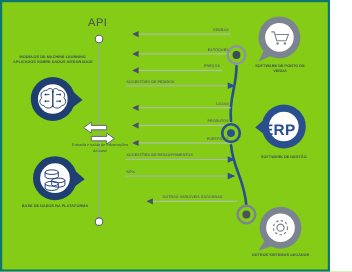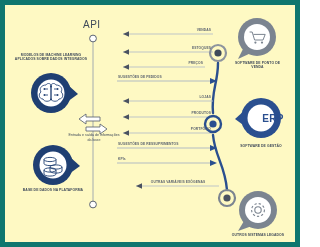--- a/index.html
+++ b/index.html
@@ -1,19 +1,19 @@
 <!DOCTYPE html>
 <html><head>
 <meta charset="utf-8">
 <style>
   html,body{margin:0;padding:0;background:#ffffff;}
   body{width:300px;height:247px;overflow:hidden;
        font-family:"Liberation Sans","DejaVu Sans",sans-serif;}
-  #stage{position:relative;width:300px;height:247px;background:#fef9c3;
-         border:5px solid #0f766e;box-sizing:border-box;}
+  #stage{position:relative;width:300px;height:247px;background:#84cc16;
+         border:2px solid #0f766e;box-sizing:border-box;}
   .abs{position:absolute;}
   .lbl{font-size:3.4px;line-height:4.4px;letter-spacing:.08px;
        color:#3f4a5a;text-align:center;font-weight:700;}
   .rowlbl{font-size:3.3px;color:#5c6470;letter-spacing:.1px;font-weight:700;
           white-space:nowrap;}
   .api{font-size:10px;color:#3f4a5a;letter-spacing:.5px;font-weight:400;}
   .mid{font-size:3.6px;line-height:5px;color:#3f4a5a;text-align:center;
        font-weight:400;}
   .rlbl{font-size:3.4px;line-height:4.4px;color:#3f4a5a;text-align:center;
         font-weight:700;letter-spacing:.08px;}
@@ -147,19 +147,19 @@
   <div class="abs rowlbl" style="left:140px;top:106px;width:66px;text-align:right;">PRODUTOS</div>
   <div class="abs rowlbl" style="left:140px;top:122px;width:66px;text-align:right;">PORTFÓLIO</div>
   <div class="abs rowlbl" style="left:133px;top:175px;width:80px;text-align:center;">OUTRAS VARIÁVEIS EXÓGENAS</div>
 
   <div class="abs rowlbl" style="left:113px;top:70px;">SUGESTÕES DE PEDIDOS</div>
   <div class="abs rowlbl" style="left:113px;top:137px;">SUGESTÕES DE RESSUPRIMENTOS</div>
   <div class="abs rowlbl" style="left:113px;top:152px;">KPIs</div>
 
   <div class="abs rlbl" style="left:224px;top:56px;width:57px;">SOFTWARE DE PONTO DE VENDA</div>
 
-  <div class="abs" style="left:255px;top:108px;width:26px;text-align:center;
-       font-size:10px;font-weight:700;color:#2a4f8f;letter-spacing:.3px;">ERP</div>
+  <div class="abs" style="left:237px;top:108px;width:26px;
+       font-size:14px;font-weight:700;color:#2a4f8f;letter-spacing:.3px;">ERP</div>
   <div class="abs rlbl" style="left:232px;top:139px;width:48px;">SOFTWARE DE GESTÃO</div>
 
   <div class="abs rlbl" style="left:224px;top:228px;width:58px;">OUTROS SISTEMAS LEGADOS</div>
 
 </div>
 
 </body></html>

